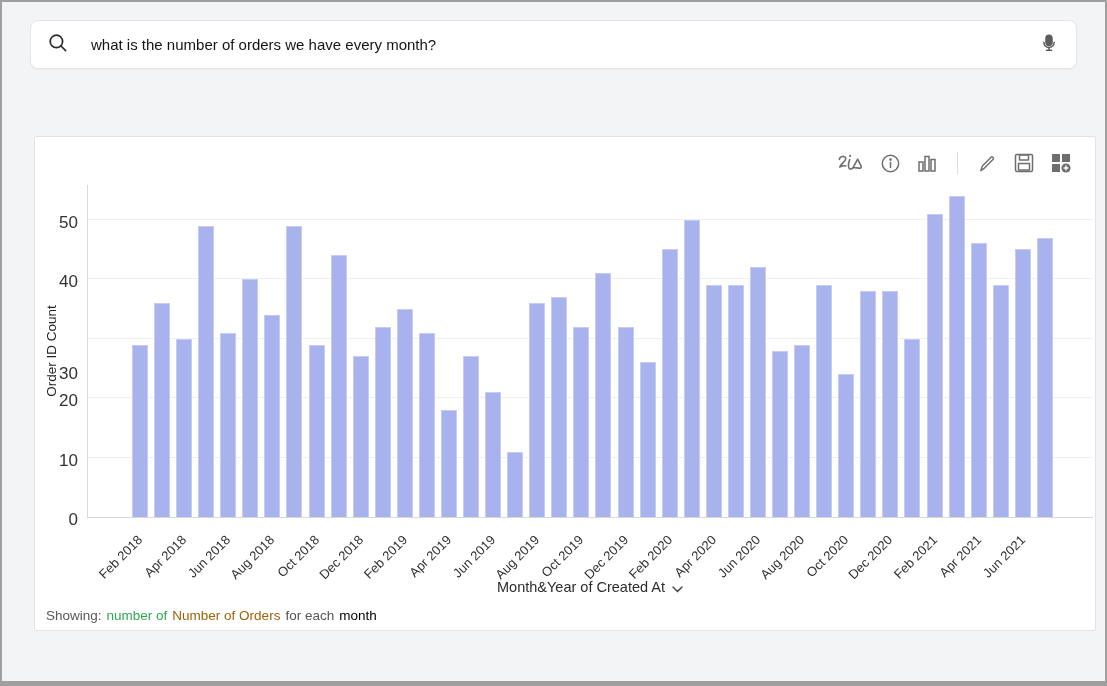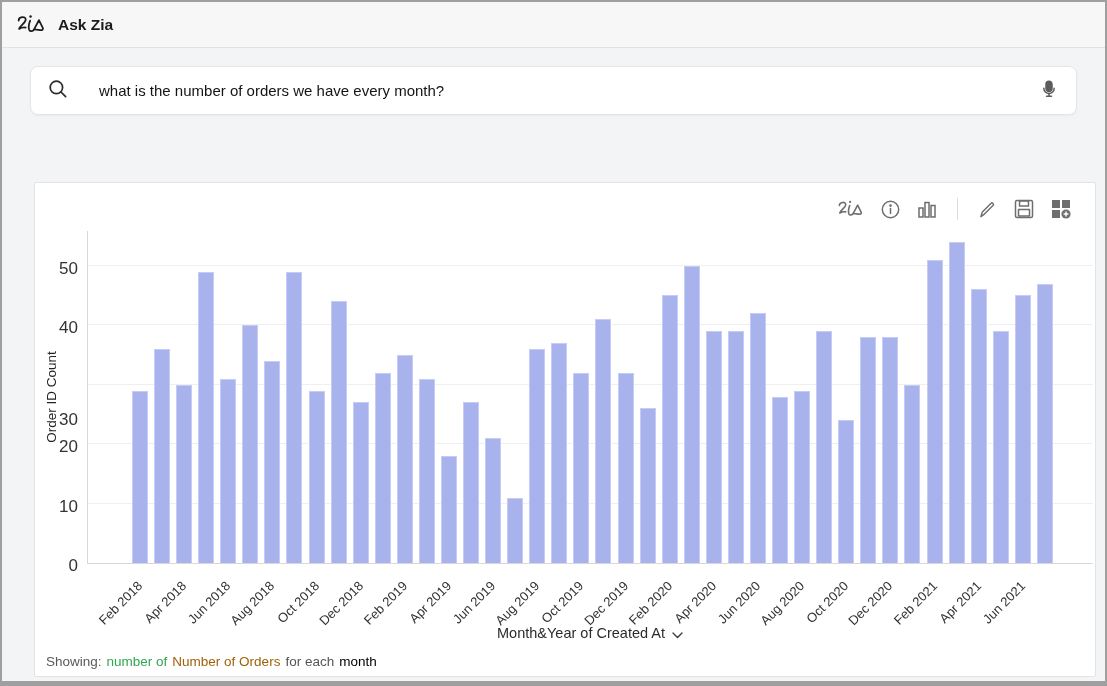--- a/index.html
+++ b/index.html
@@ -4,21 +4,21 @@
 <style>
   * { margin:0; padding:0; box-sizing:border-box; }
   body { font-family:"Liberation Sans", sans-serif; background:#ffffff; }
   .page { width:1107px; height:686px; border:2px solid #9f9f9f; border-bottom-width:5px;
           background:#f3f4f6; overflow:hidden; position:relative; }
   .topbar { height:46px; background:#f7f7f8; border-bottom:1px solid #e2e2e2;
             display:flex; align-items:center; padding:0 14px; gap:12px; }
   .app-title { font-size:15.5px; font-weight:600; color:#1c1c1c; }
   .zia-logo svg, .tool svg { display:block; }
   .searchbar { margin:18px 28px 0; height:49px; background:#fff; border:1px solid #e6e6e8;
-               border-radius:8px; display:flex; align-items:center; padding:0 17px; gap:31px;
+               border-radius:8px; display:flex; align-items:center; padding:0 17px; gap:23px;
                box-shadow:0 1px 2px rgba(0,0,0,.04); }
   .search-input { flex:1; border:none; outline:none; font-size:15px; color:#141414;
                   font-family:inherit; background:transparent; }
   .mic { color:#5c5c5c; cursor:pointer; }
   .card { margin:67px 0 0 32px; width:1062px; height:495px; background:#fff;
           border:1px solid #e3e3e5; border-radius:2px; position:relative; }
   .toolbar { display:flex; justify-content:flex-end; align-items:center; gap:17px;
              padding:12px 24px 0 0; height:40px; }
   .tool { color:#6e6e6e; cursor:pointer; }
   .tb-divider { width:1px; height:22px; background:#dcdcdc; margin:0 3px; }
@@ -36,31 +36,20 @@
                  align-items:center; gap:7px; font-size:14.5px; color:#2b2b2b; }
   .x-title-row .chev { color:#444; cursor:pointer; margin-top:3px; }
   .showing { position:absolute; left:11px; bottom:7px; font-size:13.5px; color:#595959;
              display:flex; gap:5px; align-items:baseline; }
 </style>
 </head>
 <body>
 
 <div class="page">
 
-  <header class="topbar">
-    <span class="zia-logo">
-      <svg width="30" height="24" viewBox="0 0 34 26" fill="none" stroke="#1c1c1c" stroke-width="2" stroke-linecap="round" stroke-linejoin="round">
-        <path d="M3 8 C3 3.5 11 2.5 11 7 C11 10.5 4.5 13.5 3.5 17.5 C6 16 8.5 15.5 11 16"></path>
-        <circle cx="16.5" cy="3.4" r="1.4" fill="#1c1c1c" stroke="none"></circle>
-        <path d="M16 8 C14.5 12 14 16 15 18.5 C16 20.8 19 20.3 20.5 18"></path>
-        <path d="M20.5 18 L26 7.5 L30.5 16.5 C31 18 29.5 19.3 27.5 18.8 Z"></path>
-      </svg>
-    </span>
-    <span class="app-title">Ask Zia</span>
-  </header>
 
   <div class="searchbar">
     <span>
       <svg width="20" height="20" viewBox="0 0 20 20" fill="none" stroke="#2b2b2b" stroke-width="1.7" stroke-linecap="round">
         <circle cx="8.4" cy="8.4" r="6.2"></circle>
         <line x1="13" y1="13" x2="17.6" y2="17.6"></line>
       </svg>
     </span>
     <input class="search-input" type="text" readonly="" value="what is the number of orders we have every month?" style="">
     <span class="mic">

